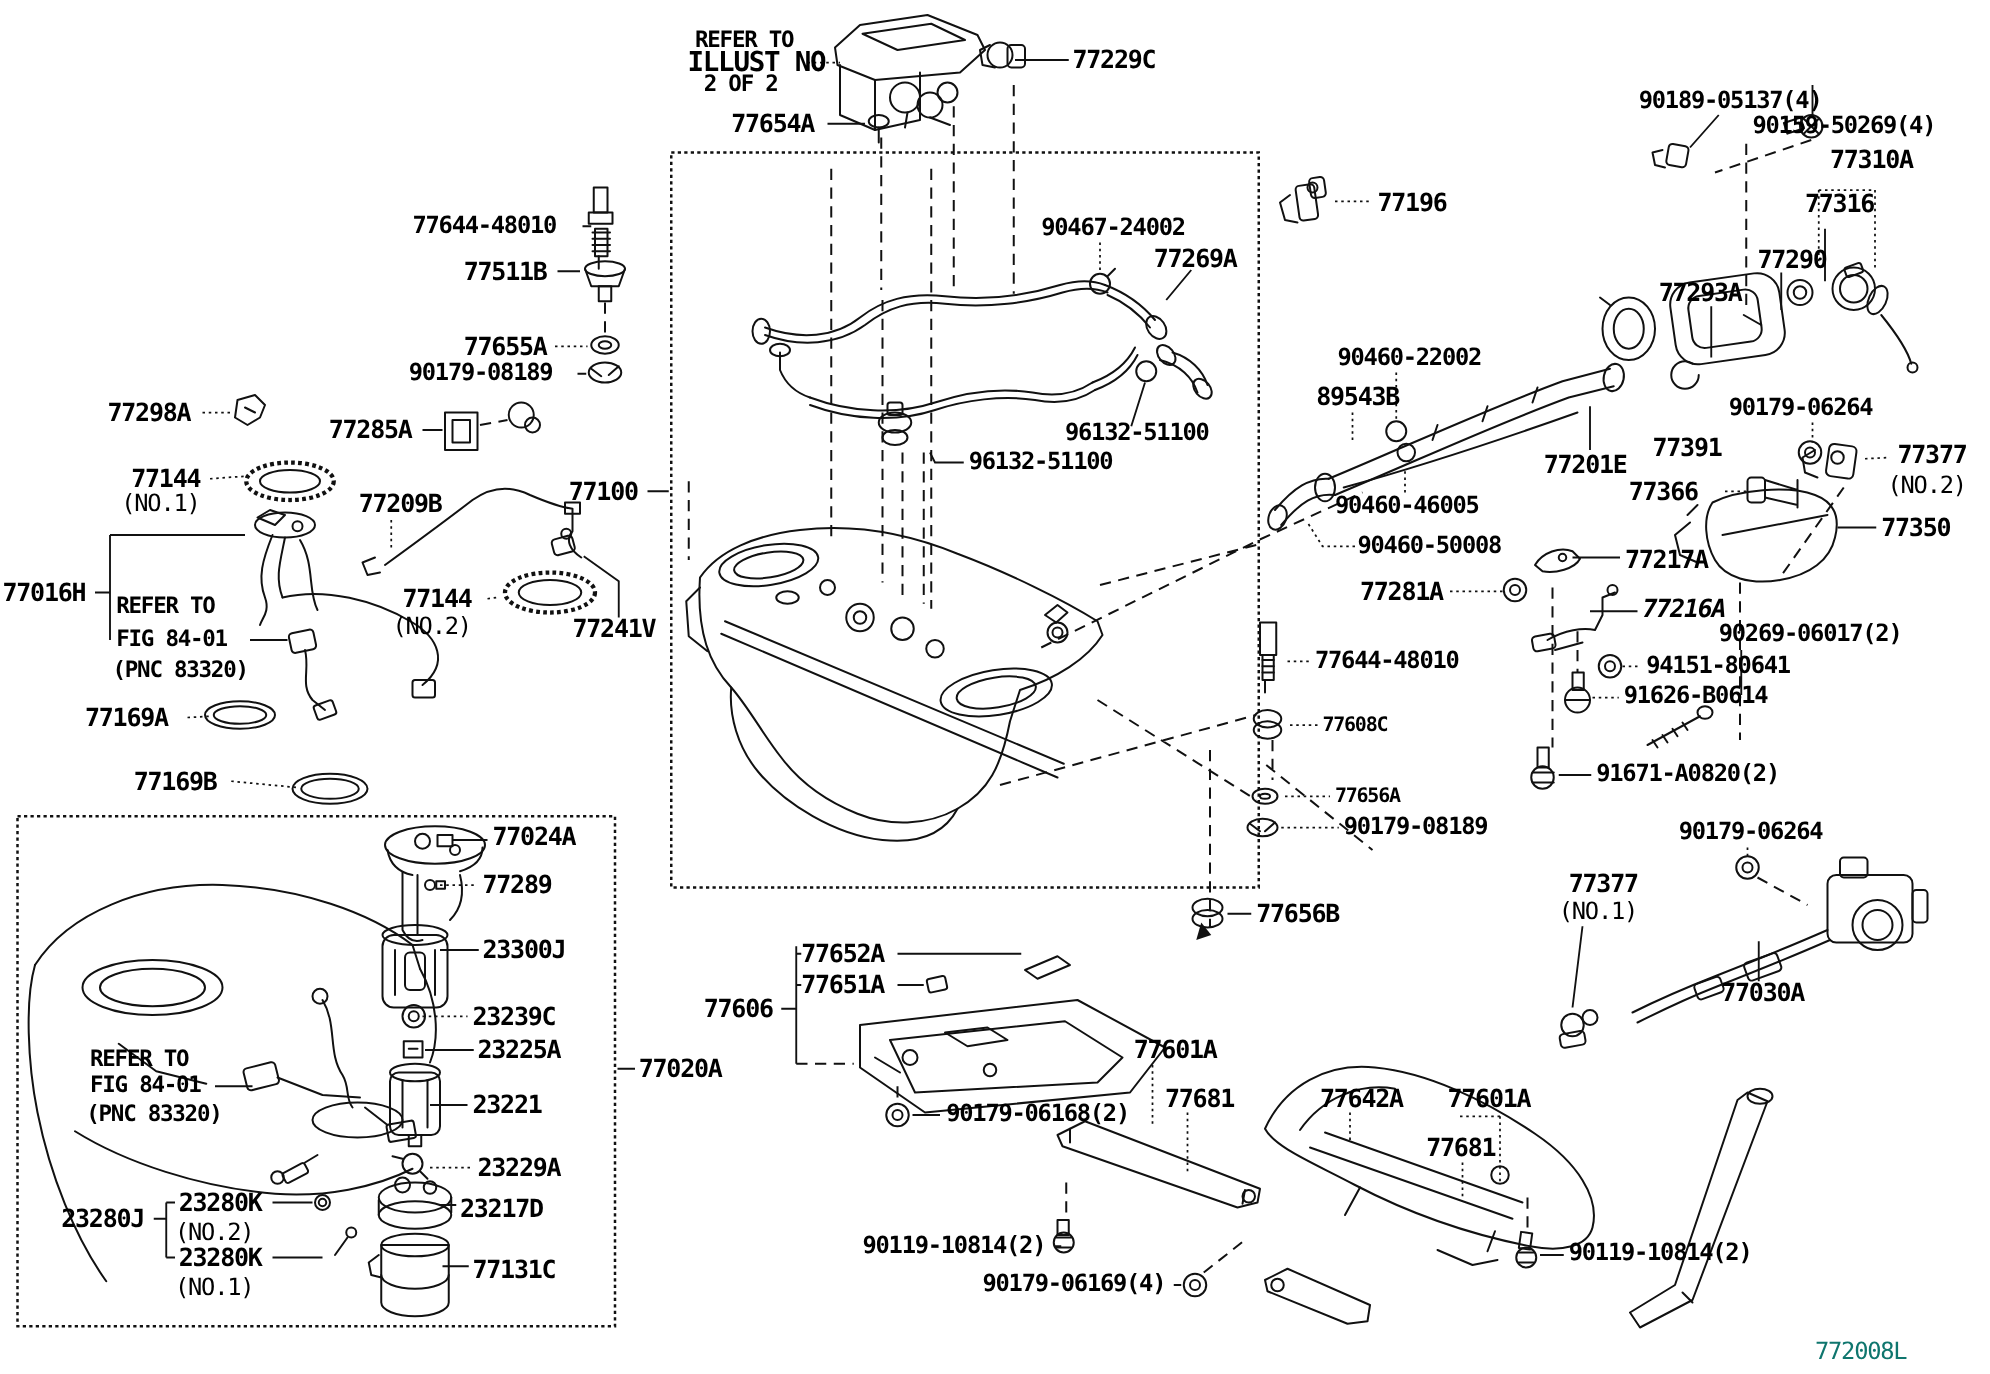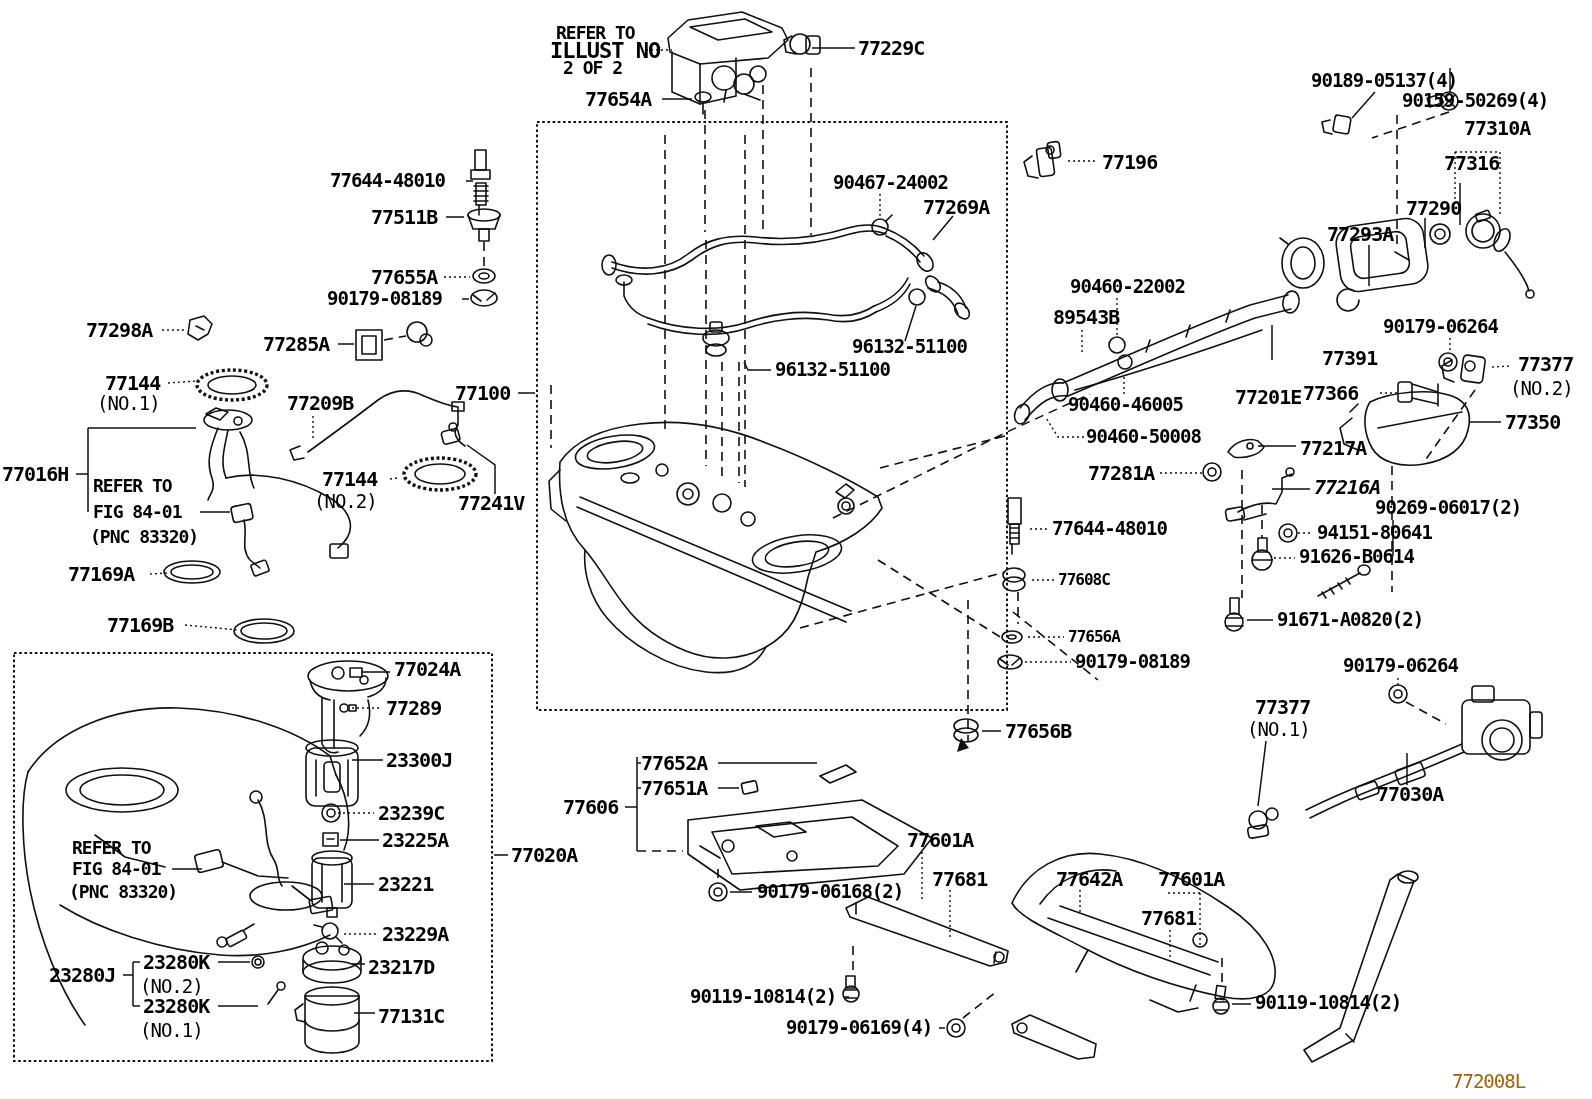--- a/index.html
+++ b/index.html
@@ -510,21 +510,21 @@
       <div class="part-label" style="left: 90px; top: 537px; font-size: 18px;">(PNC 83320)</div>
       <div class="part-label" style="left: 322px; top: 479px; font-size: 20px;">77144</div>
       <div class="part-label plain" style="left: 314px; top: 502px; font-size: 19px;">(NO.2)</div>
       <div class="part-label" style="left: 458px; top: 503px; font-size: 20px;">77241V</div>
       <div class="part-label" style="left: 68px; top: 574px; font-size: 20px;">77169A</div>
       <div class="part-label" style="left: 107px; top: 625px; font-size: 20px;">77169B</div>
       <div class="part-label" style="left: 1070px; top: 287px; font-size: 19px;">90460-22002</div>
       <div class="part-label" style="left: 1053px; top: 317px; font-size: 20px;">89543B</div>
       <div class="part-label" style="left: 1068px; top: 405px; font-size: 19px;">90460-46005</div>
       <div class="part-label" style="left: 1086px; top: 437px; font-size: 19px;">90460-50008</div>
-      <div class="part-label" style="left: 1235px; top: 372px; font-size: 20px; margin-top: 25px;">77201E</div>
+      <div class="part-label" style="left: 1235px; top: 372px; font-size: 20px;">77201E</div>
       <div class="part-label" style="left: 1322px; top: 358px; font-size: 20px;">77391</div>
       <div class="part-label" style="left: 1383px; top: 327px; font-size: 19px;">90179-06264</div>
       <div class="part-label" style="left: 1518px; top: 364px; font-size: 20px;">77377</div>
       <div class="part-label plain" style="left: 1510px; top: 389px; font-size: 19px;">(NO.2)</div>
       <div class="part-label" style="left: 1303px; top: 393px; font-size: 20px;">77366</div>
       <div class="part-label" style="left: 1505px; top: 422px; font-size: 20px;">77350</div>
       <div class="part-label" style="left: 1300px; top: 448px; font-size: 20px;">77217A</div>
       <div class="part-label" style="left: 1088px; top: 473px; font-size: 20px;">77281A</div>
       <div class="part-label" style="left: 1314px; top: 487px; font-size: 20px; font-style: italic;">77216A</div>
       <div class="part-label" style="left: 1375px; top: 508px; font-size: 19px;">90269-06017(2)</div>
@@ -563,15 +563,15 @@
       <div class="part-label" style="left: 511px; top: 855px; font-size: 20px;">77020A</div>
       <div class="part-label" style="left: 757px; top: 892px; font-size: 19px;">90179-06168(2)</div>
       <div class="part-label" style="left: 907px; top: 840px; font-size: 20px;">77601A</div>
       <div class="part-label" style="left: 932px; top: 879px; font-size: 20px;">77681</div>
       <div class="part-label" style="left: 1056px; top: 879px; font-size: 20px;">77642A</div>
       <div class="part-label" style="left: 1158px; top: 879px; font-size: 20px;">77601A</div>
       <div class="part-label" style="left: 1141px; top: 918px; font-size: 20px;">77681</div>
       <div class="part-label" style="left: 690px; top: 997px; font-size: 19px;">90119-10814(2)</div>
       <div class="part-label" style="left: 786px; top: 1028px; font-size: 19px;">90179-06169(4)</div>
       <div class="part-label" style="left: 1255px; top: 1003px; font-size: 19px;">90119-10814(2)</div>
-      <div class="part-label plain" style="left: 1452px; top: 1082px; font-size: 19px; color: #a16207;">772008L</div>
+      <div class="part-label plain" style="left: 1452px; top: 1082px; font-size: 19px; color: #0f766e;">772008L</div>
     </div>
 </div>
 
 </body></html>

